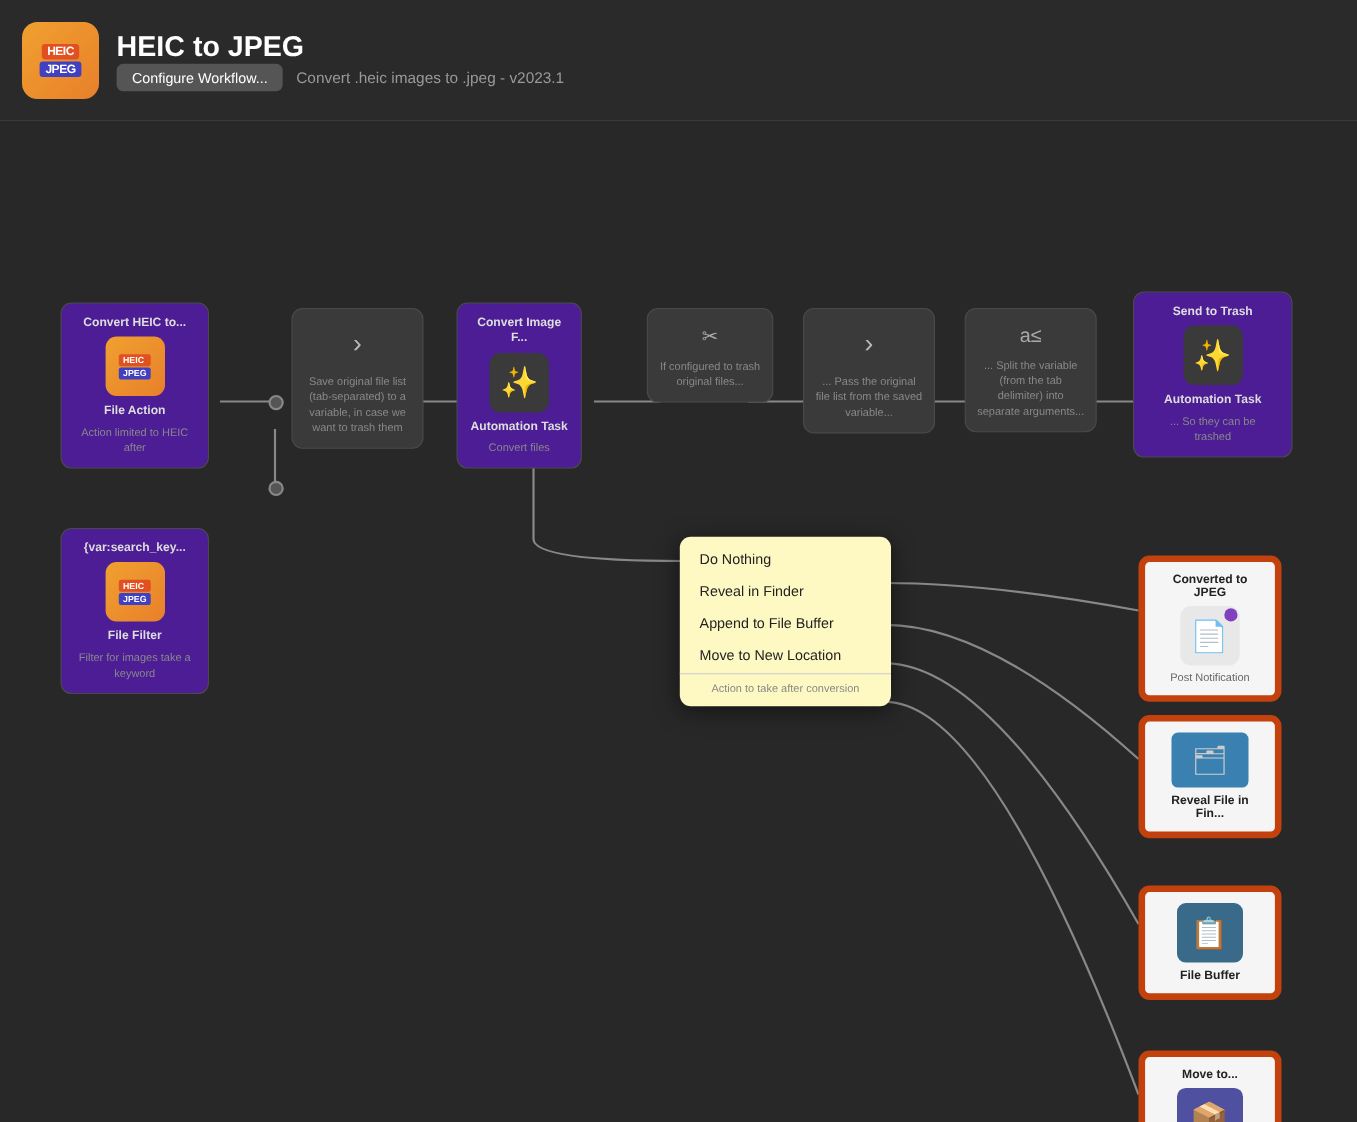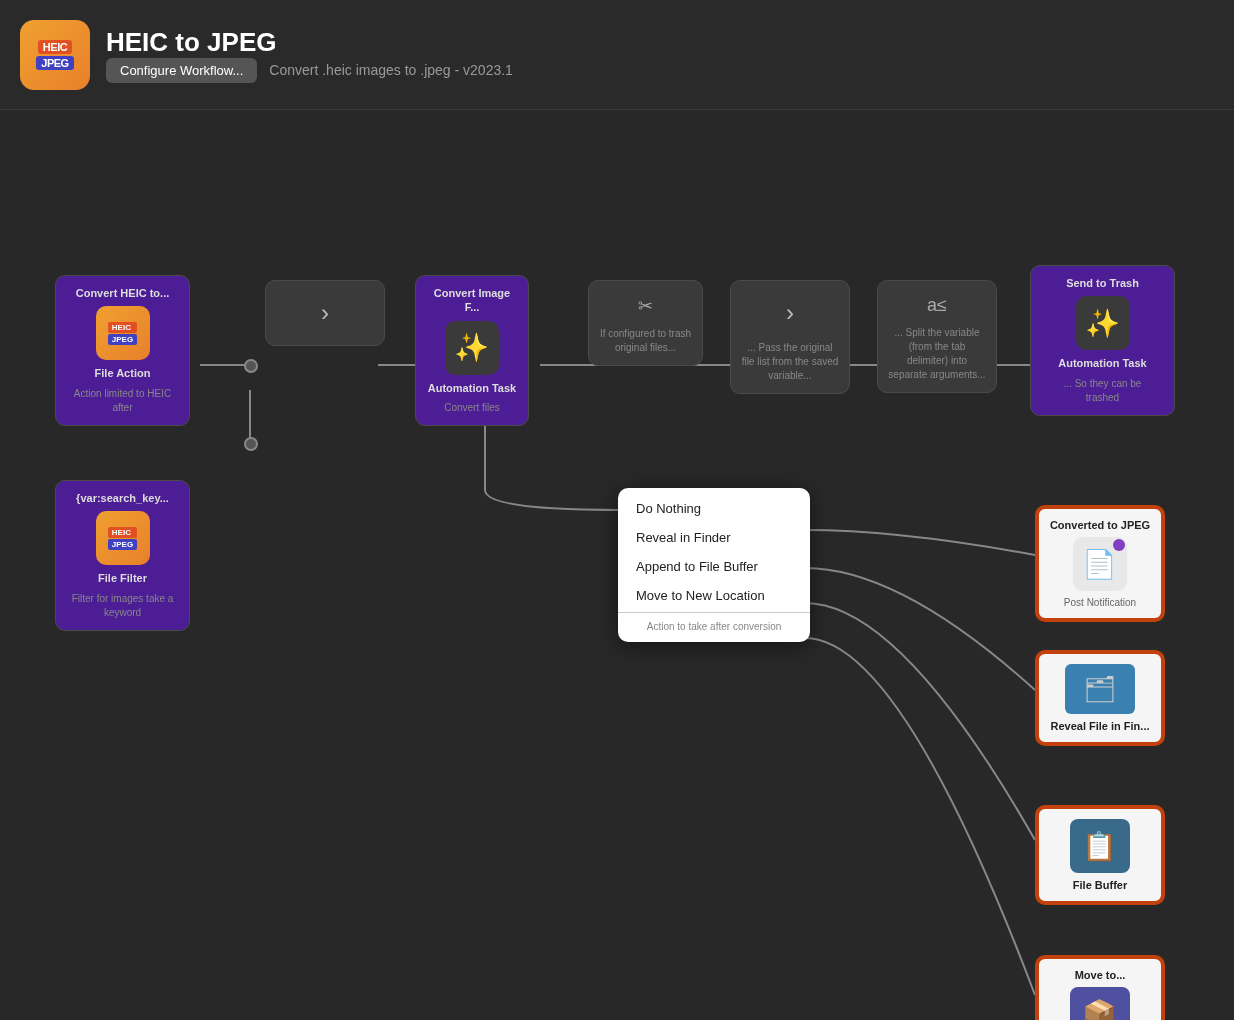--- a/index.html
+++ b/index.html
@@ -119,21 +119,21 @@
       max-width: 110px;
     }
     .node-icon-heic {
       background: linear-gradient(135deg, #f0a030, #e8802a);
     }
     .node-icon-task { background: #3a6a3a; }
 
     
     .dropdown-menu {
       position: absolute;
-      background: #ffffff;
+      background: #fef9c3;
       border-radius: 10px;
       padding: 6px 0;
       min-width: 185px;
       box-shadow: 0 4px 20px rgba(0,0,0,0.5);
     }
     .dropdown-item {
       padding: 7px 18px;
       font-size: 13px;
       color: #222;
       cursor: pointer;
@@ -154,21 +154,21 @@
     .action-node {
       position: absolute;
       background: #f5f5f5;
       border-radius: 10px;
       padding: 10px;
       display: flex;
       flex-direction: column;
       align-items: center;
       gap: 6px;
       width: 130px;
-      border: 4px solid #c2410c;
+      border: 6px solid #c2410c;
     }
     .action-node-title {
       font-size: 11px;
       font-weight: 600;
       color: #222;
       text-align: center;
     }
     .action-node-sub {
       font-size: 10px;
       color: #666;
@@ -276,20 +276,21 @@
     </div>
     <div class="node-title">File Filter</div>
     <div class="node-desc">Filter for images take a keyword</div>
   </div>
 
   <div style="position:absolute; left:244px; top:249px; width:14px; height:14px; border-radius:50%; background:#555; border:2px solid #888;"></div>
   <div style="position:absolute; left:244px; top:327px; width:14px; height:14px; border-radius:50%; background:#555; border:2px solid #888;"></div>
 
   <div class="node" style="left:265px; top:170px; width:120px; background:#3a3a3a;">
     <div style="font-size:24px; color:#bbb; padding:8px;">›</div>
+    <div class="node-desc">Save original file list (tab-separated) to a variable, in case we want to trash them</div>
   </div>
 
   <div class="node" style="left:415px; top:165px; width:114px;">
     <div class="node-title">Convert Image F...</div>
     <div class="node-icon node-icon-task" style="background:#3a3a3a; font-size:28px;">✨</div>
     <div class="node-title">Automation Task</div>
     <div class="node-desc">Convert files</div>
   </div>
 
   <div class="node" style="left:588px; top:170px; width:115px; background:#3a3a3a;">

